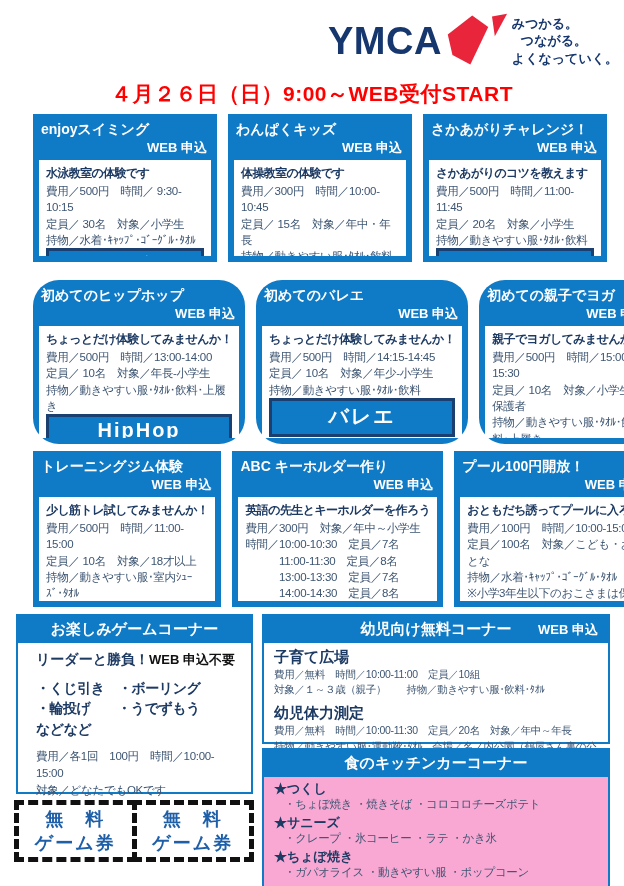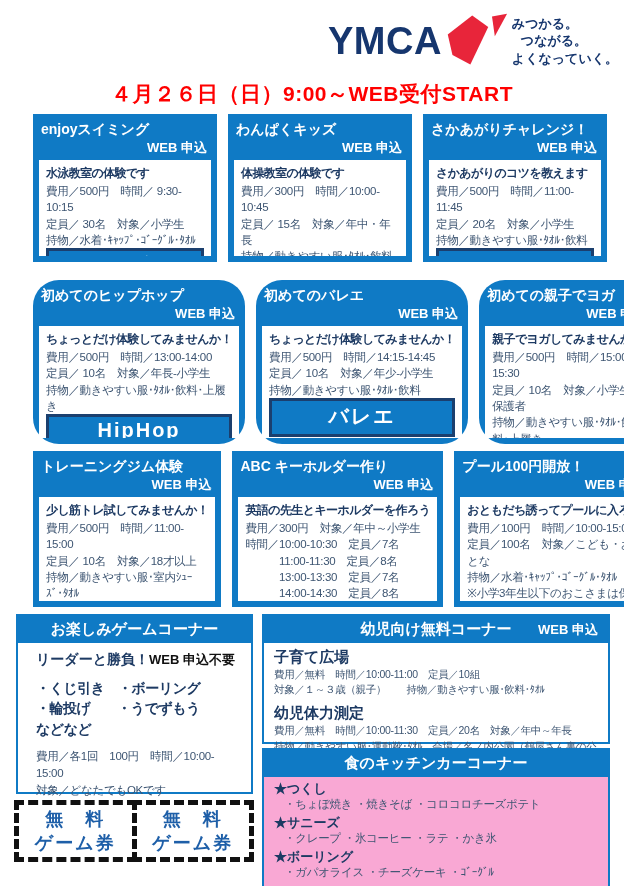--- a/index.html
+++ b/index.html
@@ -278,19 +278,19 @@
     <div class="vendor-name">★つくし</div>
     <div class="vendor-items">・ちょぼ焼き ・焼きそば ・コロコロチーズポテト</div>
   </div>
 
   <div>
     <div class="vendor-name">★サニーズ</div>
     <div class="vendor-items">・クレープ ・氷コーヒー ・ラテ ・かき氷</div>
   </div>
 
   <div>
-    <div class="vendor-name">★ボーリング</div>
-    <div class="vendor-items">・ガパオライス ・チーズケーキ ・ｺﾞｰｸﾞﾙ</div>
+    <div class="vendor-name">★ちょぼ焼き</div>
+    <div class="vendor-items">・ガパオライス ・動きやすい服 ・ポップコーン</div>
   </div>
 </div>
   </div>
 
 </div>
 
 </body></html>

